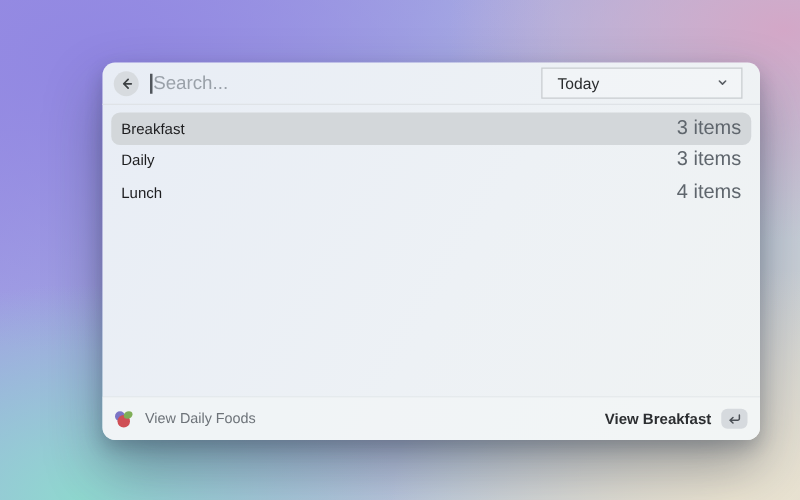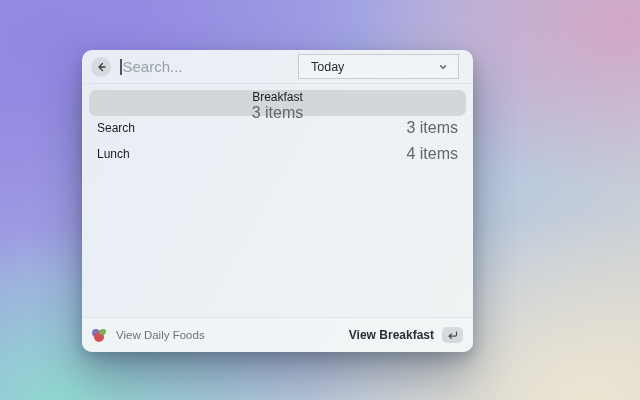--- a/index.html
+++ b/index.html
@@ -14,21 +14,21 @@
     position: absolute; inset: 0;
     background:
       radial-gradient(55% 60% at 10% 100%, #8fd8cf 0%, rgba(143,216,207,0) 72%),
       radial-gradient(60% 65% at 92% 100%, #ece5d2 0%, rgba(236,229,210,0) 72%),
       radial-gradient(60% 60% at 98% 6%,  #d3a7c7 0%, rgba(211,167,199,0) 70%),
       radial-gradient(75% 75% at 12% 12%, #9187e2 0%, rgba(145,135,226,0) 78%),
       linear-gradient(130deg, #9b90e3 0%, #a5a9e3 35%, #bccadd 70%, #d8d5cf 100%);
   }
 
   .window {
-    position: absolute; left: 82px; top: 50px; width: 391px; height: 302px;
+    position: absolute; left: 82px; top: 50px; width: 526px; height: 302px;
     border-radius: 10px;
     background: linear-gradient(120deg, #e8edf5 0%, #edf1f5 55%, #f0f3f3 100%);
     box-shadow: 0 22px 45px rgba(30,40,60,0.38), 0 6px 14px rgba(30,40,60,0.22);
     display: flex; flex-direction: column;
   }
 
   
   .search-bar {
     height: 33px; flex: 0 0 33px;
     display: flex; align-items: center;
@@ -60,21 +60,21 @@
   }
   .dropdown-label { font-size: 12.5px; color: #2a2c2e; }
 
   
   .list { flex: 1; padding: 6px 7px 0 7px; overflow: hidden; }
   .row {
     height: 25.5px; border-radius: 7px;
     display: flex; align-items: center; justify-content: space-between;
     padding: 0 8px; cursor: pointer;
   }
-  .row.selected { background: #d3d7da; flex-direction: column; }
+  .row.selected { background: #d3d7da; }
   .row-label { font-size: 12px; color: #1d1d1f; }
   .row-count { font-size: 16px; color: #5f666d; }
 
   
   .footer {
     flex: 0 0 34px; height: 34px;
     border-top: 1px solid #e0e4e7;
     background: rgba(243,246,247,0.6);
     border-radius: 0 0 10px 10px;
     display: flex; align-items: center; justify-content: space-between;
@@ -130,21 +130,21 @@
     </div>
 
     <div class="list">
 
       <div class="row selected">
         <span class="row-label">Breakfast</span>
         <span class="row-count">3 items</span>
       </div>
 
       <div class="row">
-        <span class="row-label">Search</span>
+        <span class="row-label">Daily</span>
         <span class="row-count">3 items</span>
       </div>
 
       <div class="row">
         <span class="row-label">Lunch</span>
         <span class="row-count">4 items</span>
       </div>
 
 
     </div>

